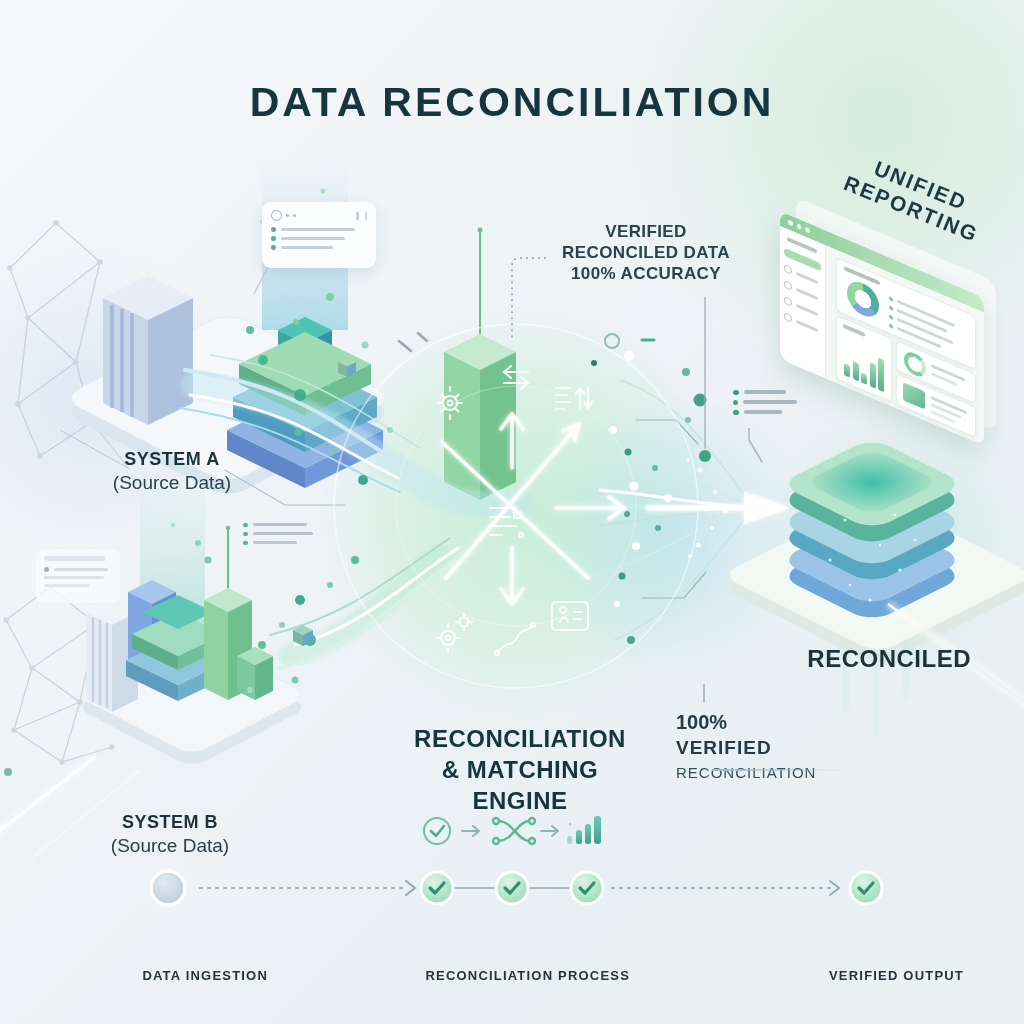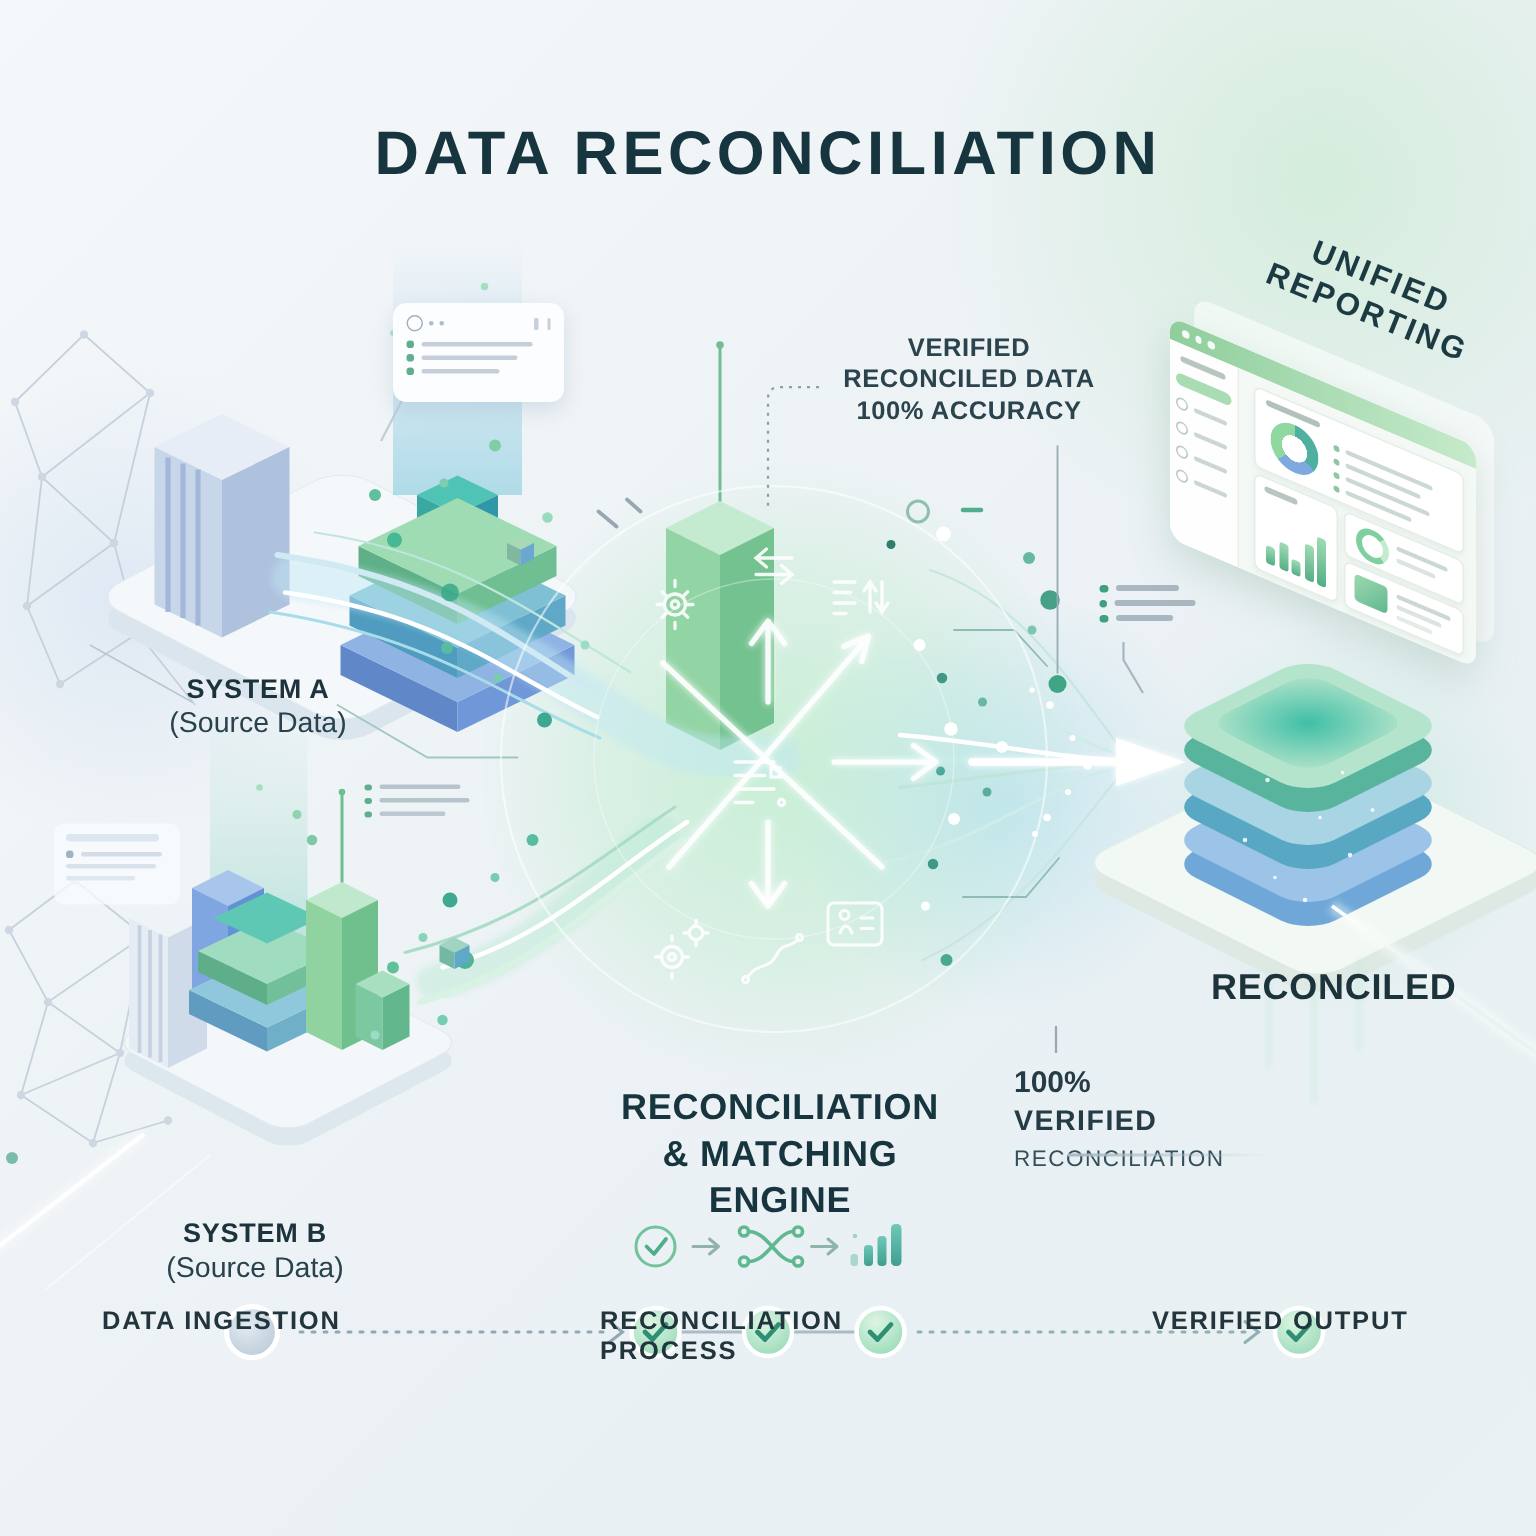--- a/index.html
+++ b/index.html
@@ -30,21 +30,21 @@
   .store-label{left:763px;top:643px;width:208px;text-align:right;font-size:24px;font-weight:800;
     line-height:32px;color:#1d333c;letter-spacing:.5px;}
   .sync{left:676px;top:699px;color:#253c46;margin-top:12px;}
   .sync-l1{font-size:20px;font-weight:800;}
   .sync-l2{font-size:19px;font-weight:800;letter-spacing:1px;margin-top:3px;}
   .sync-l3{font-size:15px;font-weight:400;letter-spacing:1px;margin-top:5px;color:#33505a;}
   .sync-rule{position:absolute;left:712px;top:769px;width:133px;height:2px;
     background:linear-gradient(90deg,#a9b9c3 0%,rgba(169,185,195,0) 100%);}
   .reporting{left:836px;top:172px;width:160px;text-align:center;transform:rotate(22deg);
     font-size:21px;font-weight:800;letter-spacing:2px;line-height:25px;color:#1c3a42;}
-  .step-label{position:absolute;top:871px;text-align:left;font-size:17px;font-weight:700;
+  .step-label{position:absolute;top:968px;text-align:right;font-size:13px;font-weight:700;
     letter-spacing:1.2px;color:#22343c;}
   
   .cardA{position:absolute;left:262px;top:202px;width:114px;height:66px;background:#fcfdfe;
     border-radius:9px;box-shadow:0 5px 14px rgba(140,165,190,.28);padding:8px 9px;box-sizing:border-box;}
   .cardA-head{display:flex;align-items:center;gap:4px;margin-bottom:6px;}
   .circ{width:9px;height:9px;border:1.5px solid #9fb0c0;border-radius:50%;}
   .tiny-dot{width:3px;height:3px;border-radius:50%;background:#aebdca;}
   .cardA-head .spacer{flex:1;}
   .tick-bar{width:2.5px;height:8px;background:#c6d1dc;border-radius:1px;margin-left:2px;}
   .row{display:flex;align-items:center;gap:5px;margin-top:4.5px;}

